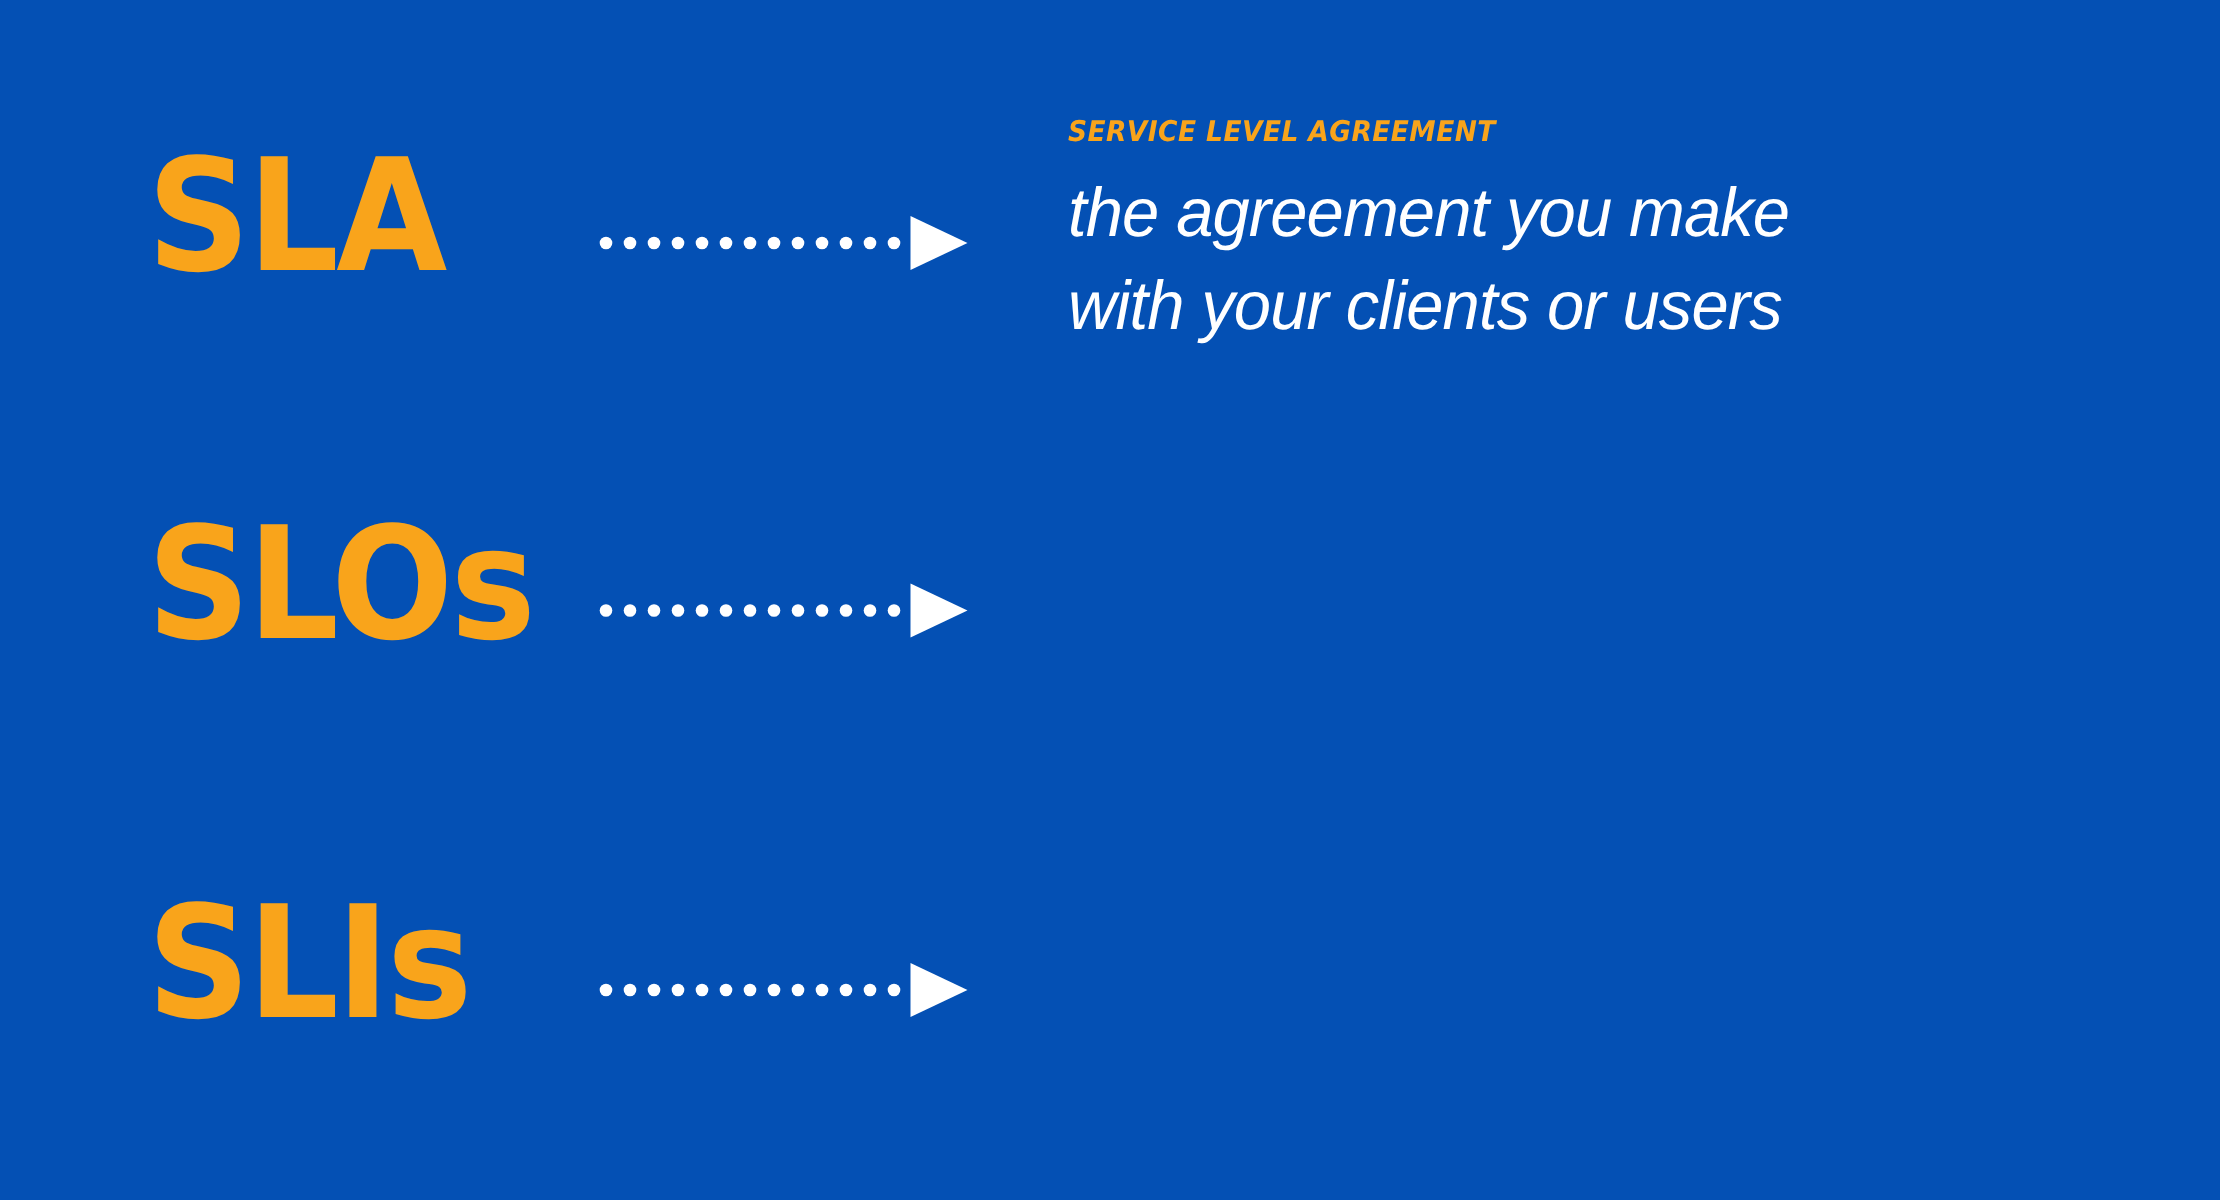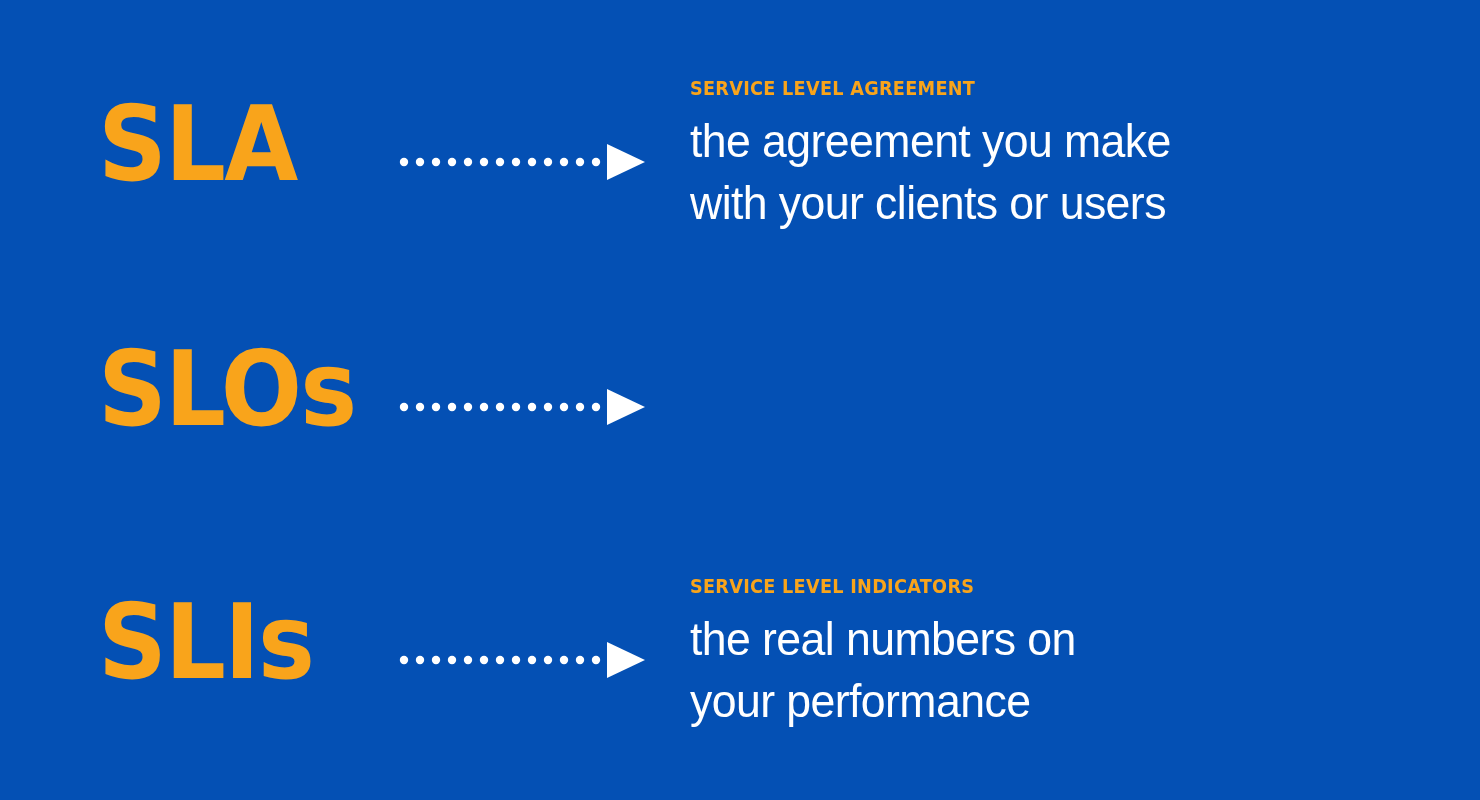--- a/index.html
+++ b/index.html
@@ -60,23 +60,24 @@
     width: 250px;
     height: 44px;
   }
   .connector svg {
     display: block;
   }
 
   
   .textcol {
     position: absolute;
-    left: 690px;
+    left: 712px;
     top: 38px;
     width: 760px;
+    font-style: italic;
   }
   .eyebrow {
     margin: 0 0 12px 0;
     color: #f9a41b;
     font-family: "DejaVu Sans", "Liberation Sans", sans-serif;
     font-size: 19px;
     line-height: 20px;
     font-weight: 700;
     letter-spacing: 0.3px;
     transform: scaleX(0.93);
@@ -181,22 +182,15 @@
           <circle cx="134" cy="22" r="4.2"></circle>
           <circle cx="150" cy="22" r="4.2"></circle>
           <circle cx="166" cy="22" r="4.2"></circle>
           <circle cx="182" cy="22" r="4.2"></circle>
           <circle cx="198" cy="22" r="4.2"></circle>
           <polygon points="209,4 247,22 209,40"></polygon>
         </g>
       </svg>
     </div>
 
-    <div class="textcol">
-      <p class="eyebrow">SERVICE LEVEL INDICATORS</p>
-      <p class="desc">
-        <span class="desc-line">the real numbers on</span>
-        <span class="desc-line">your performance</span>
-      </p>
-    </div>
   </section>
 
 </div>
 
 </body></html>

